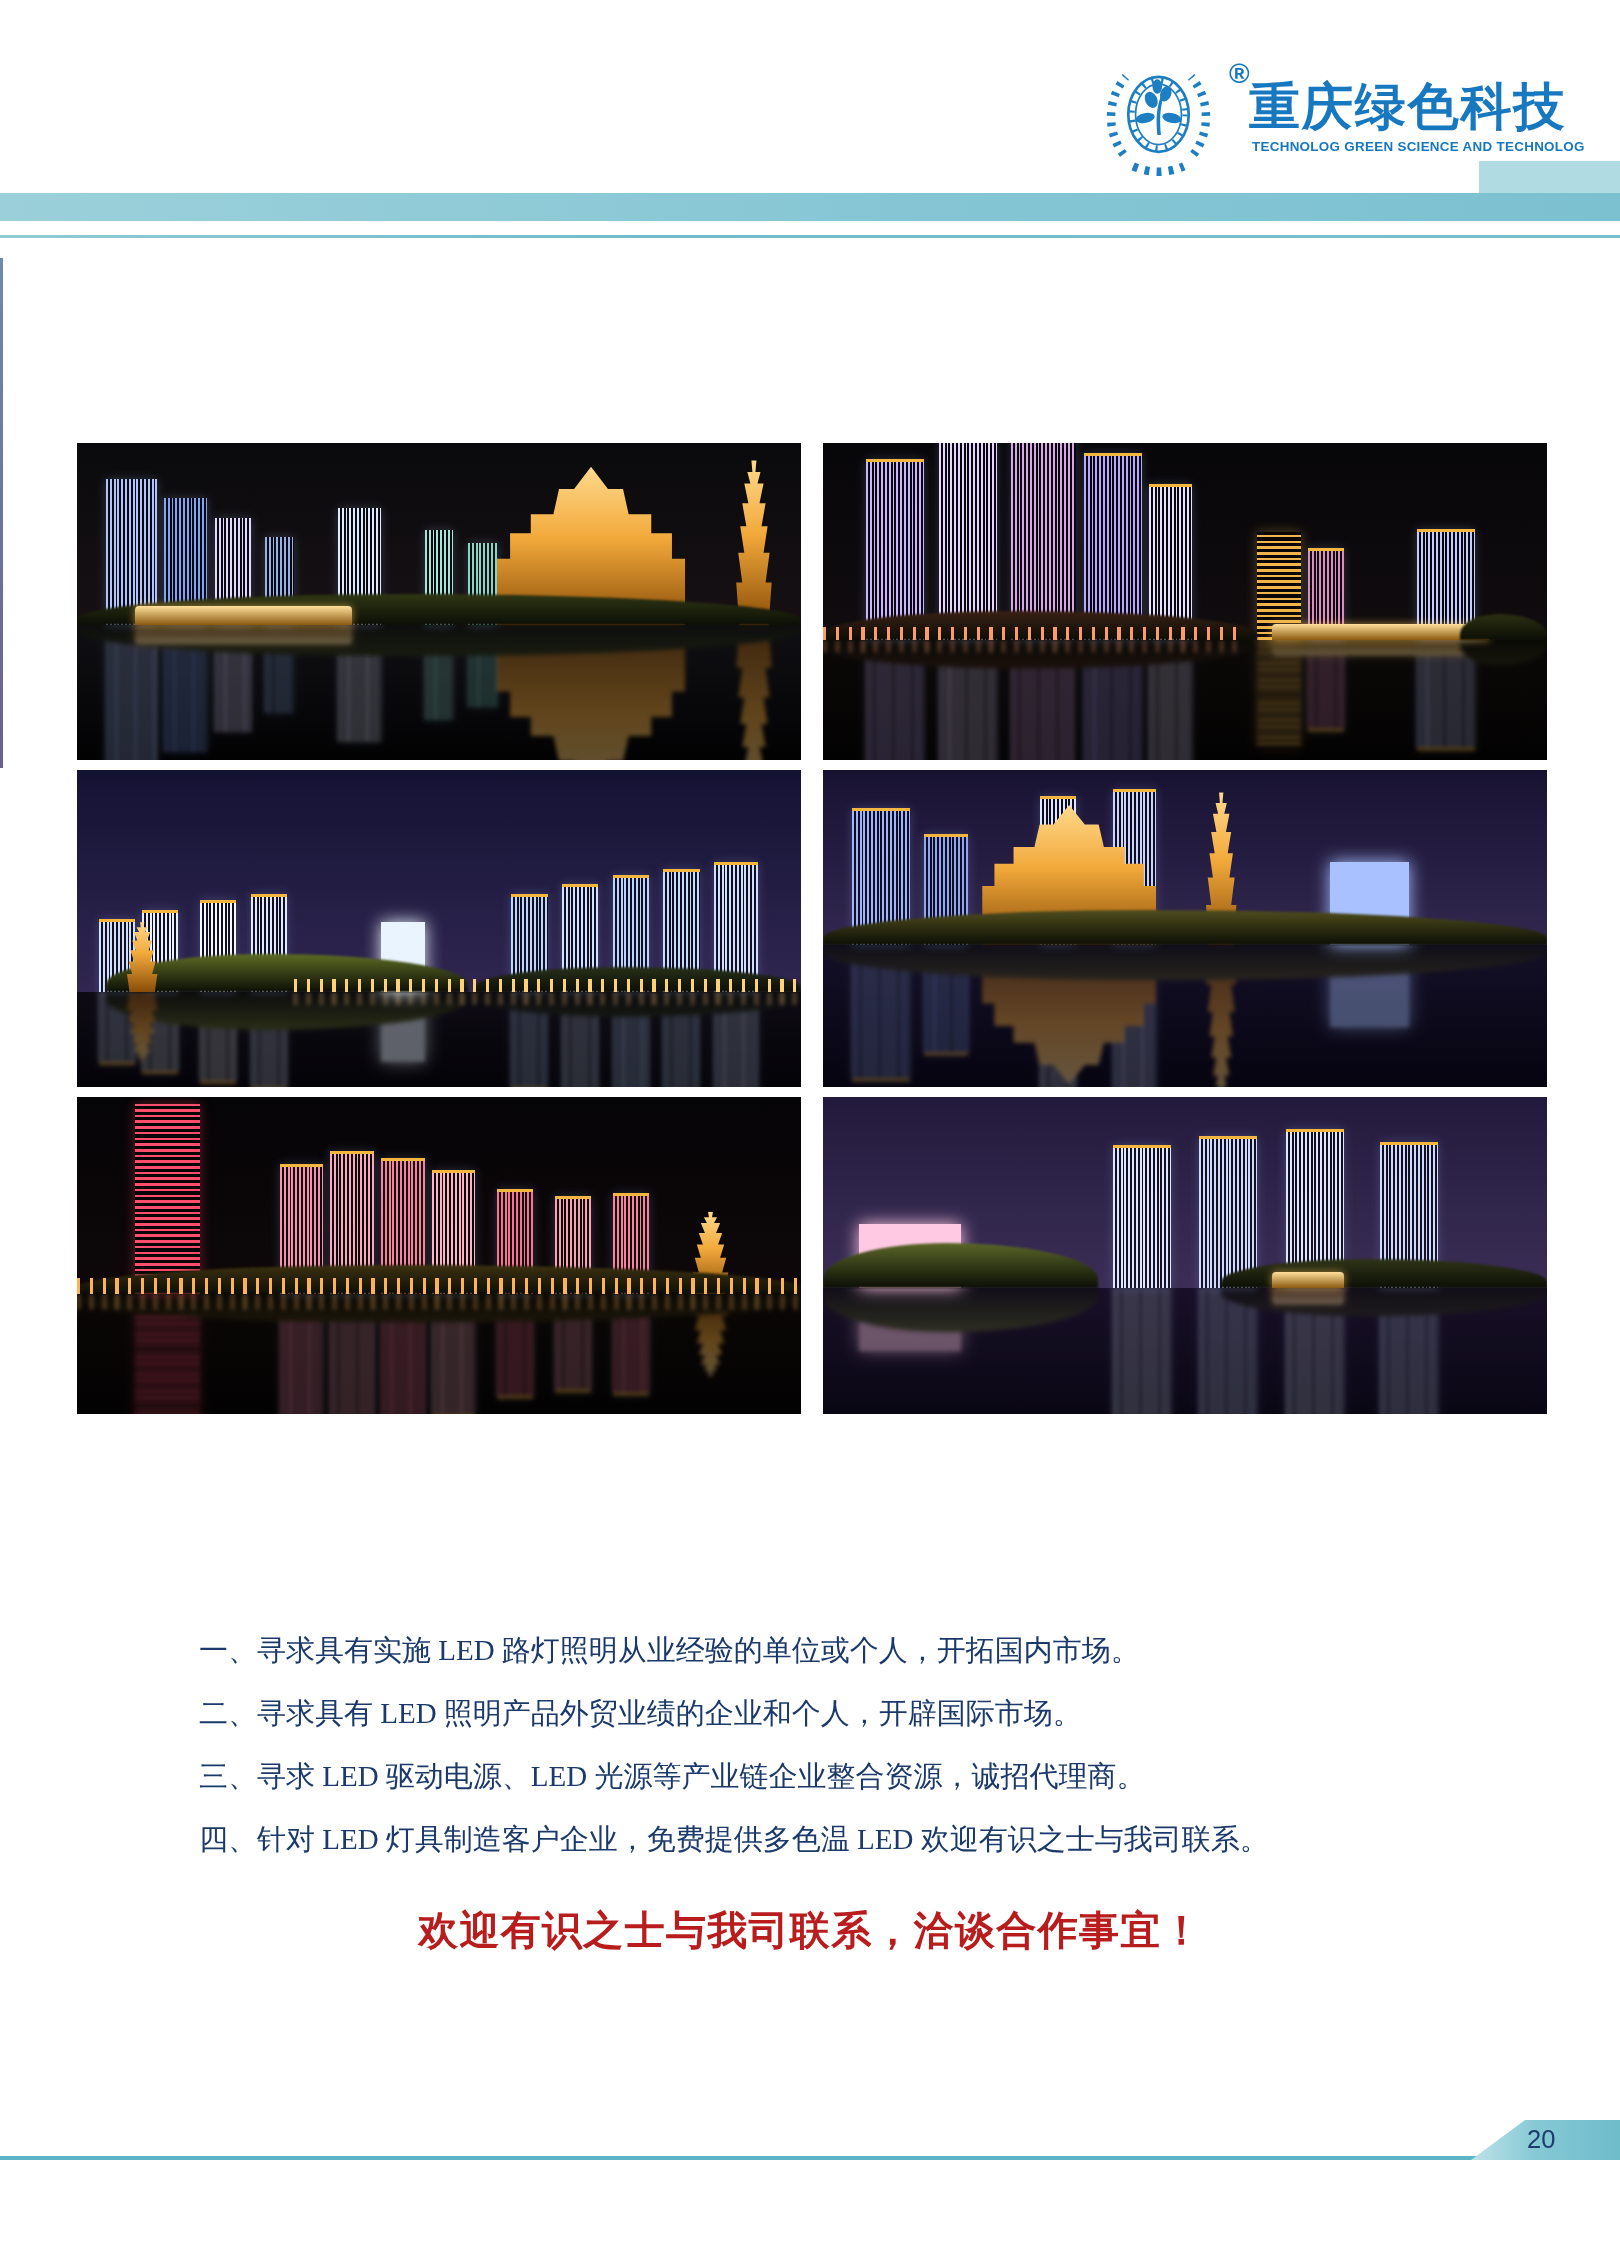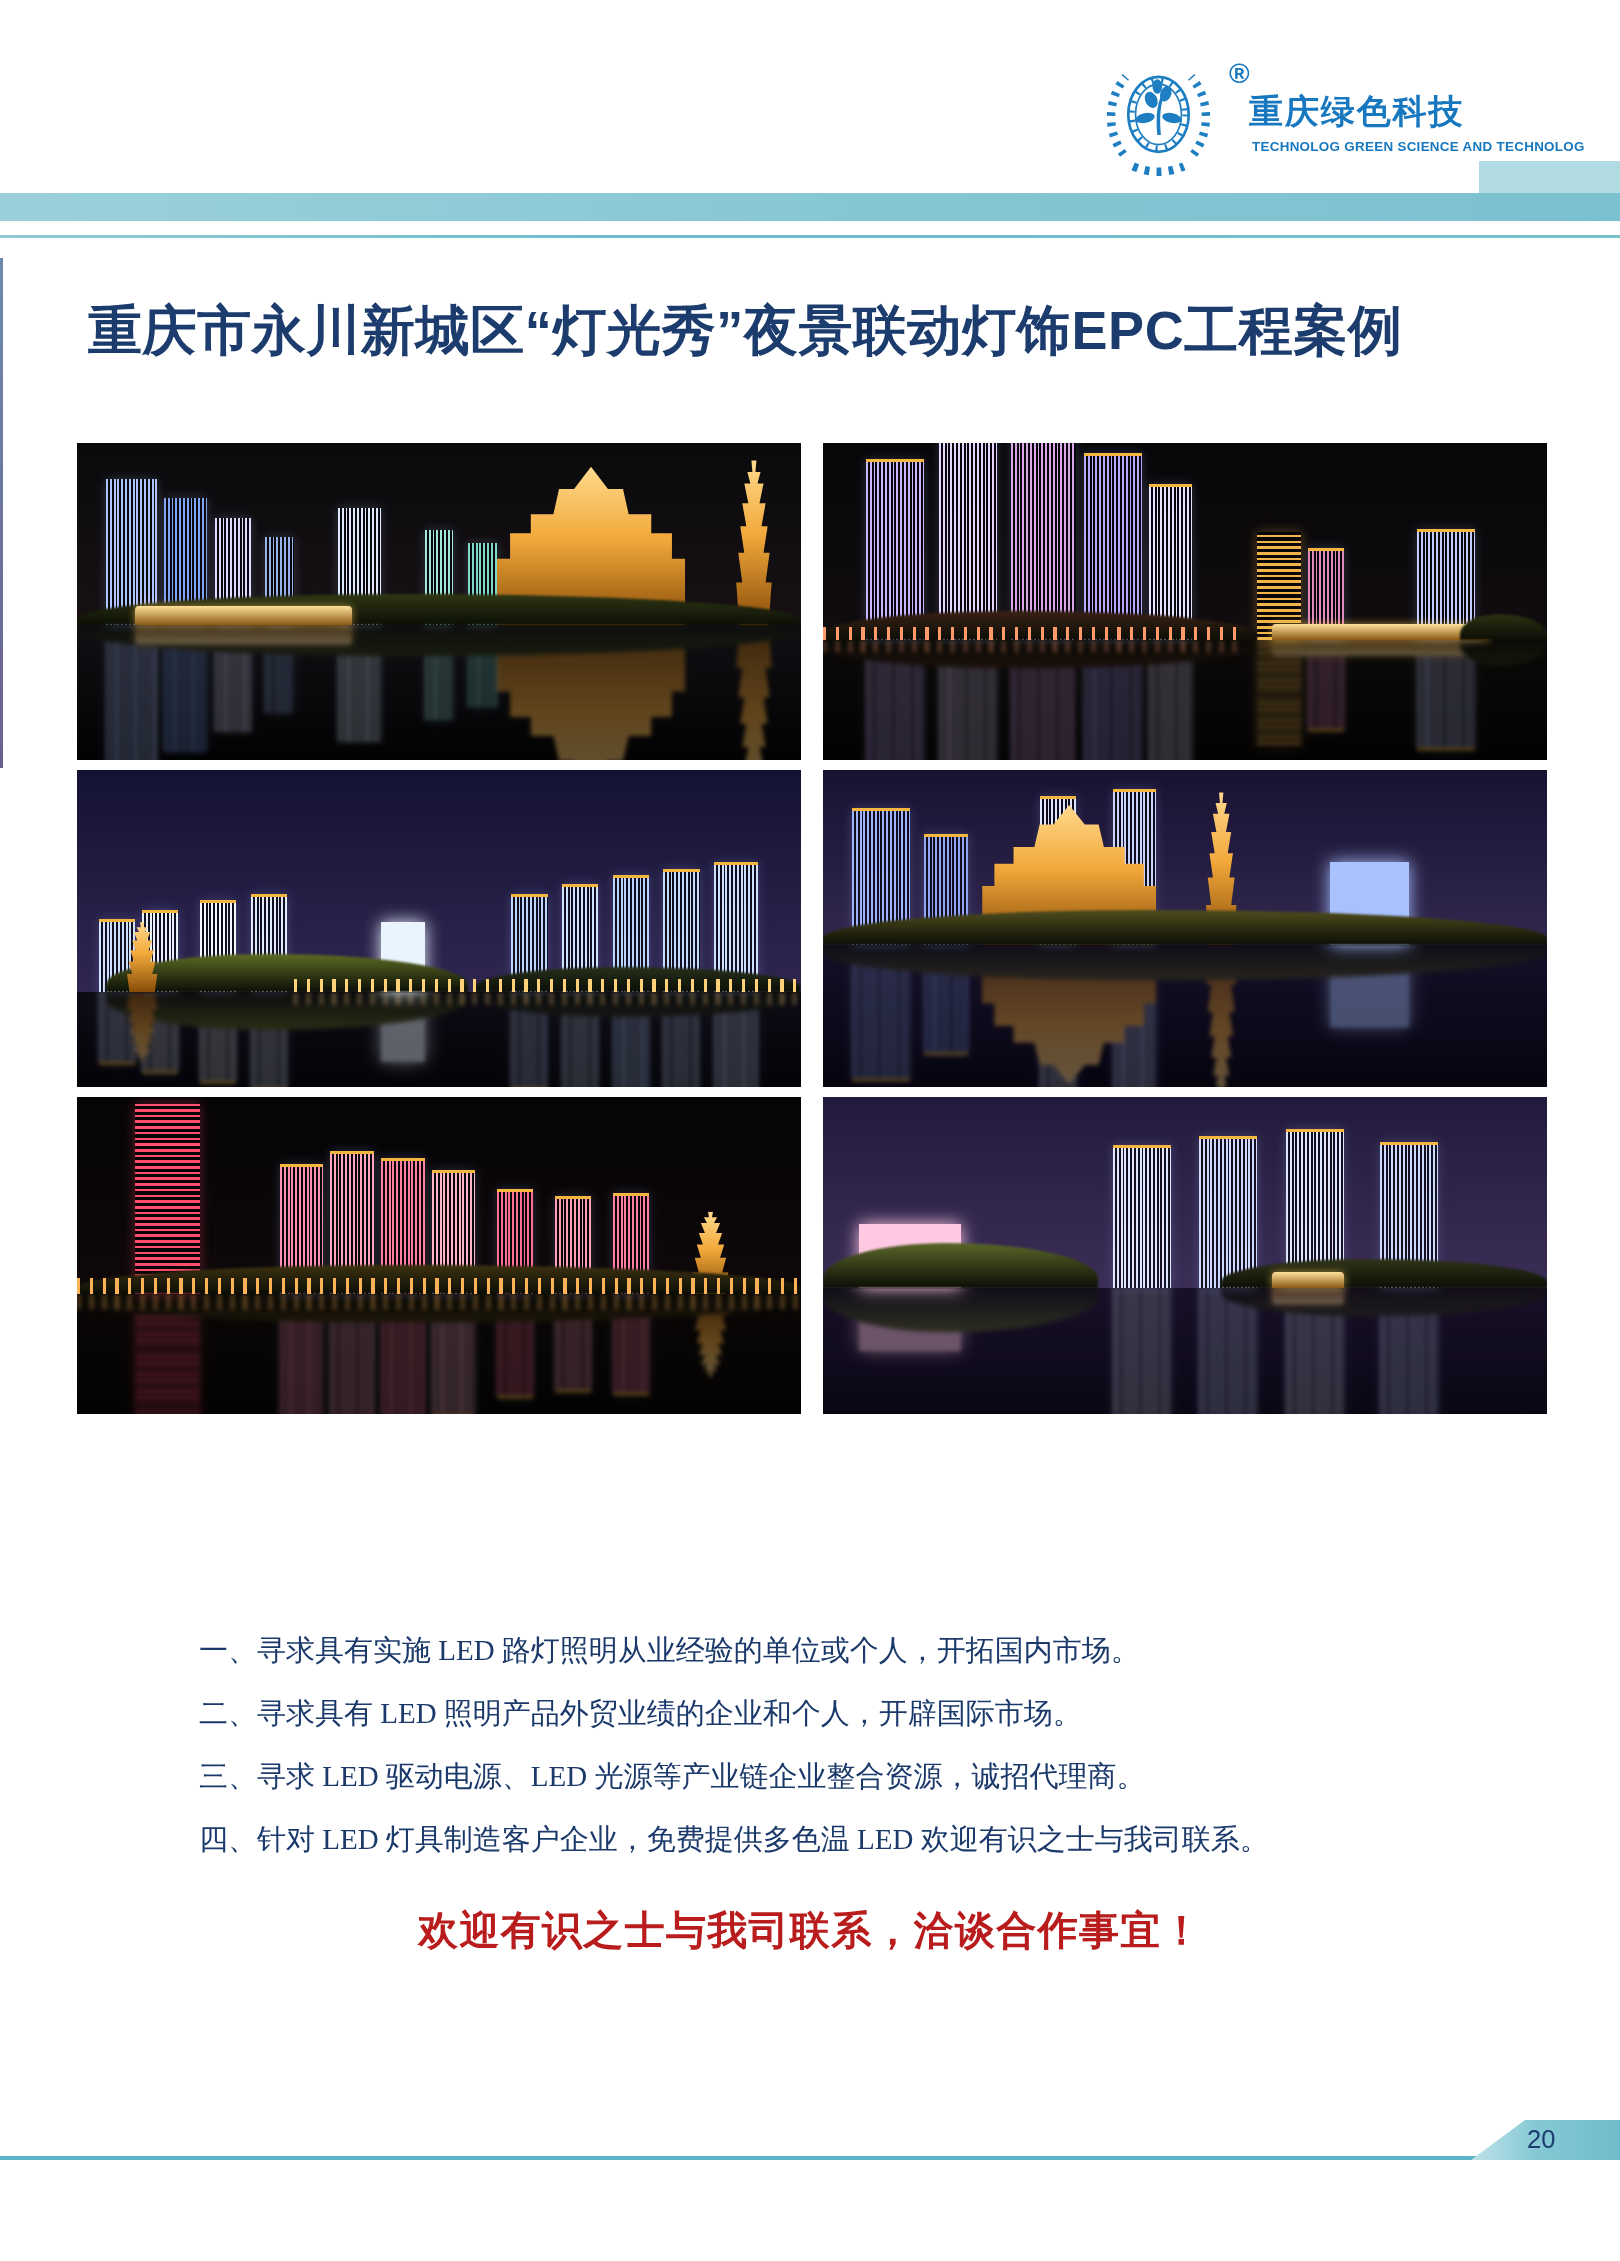--- a/index.html
+++ b/index.html
@@ -12,21 +12,21 @@
         background:linear-gradient(90deg,#9bd0da 0%,#86c6d4 55%,#7cc1d0 100%);}
   .thinline{position:absolute;left:0;top:235px;width:100%;height:3.2px;
         background:linear-gradient(90deg,#8fcbd6 0%,#6ebccb 40%,#79c0cd 100%);}
   .leftbar{position:absolute;left:0;top:258px;width:3.2px;height:510px;
         background:linear-gradient(180deg,#6d8ab0 0%,#6b5f92 100%);}
 
   
   .logo{position:absolute;left:1091px;top:57px;width:472px;height:121px;}
   .emblem{position:absolute;left:0;top:3.2px;width:135px;height:116px;}
   .regmark{position:absolute;left:138px;top:1.3px;font-size:28px;font-weight:700;color:#1878bf;}
-  .brand-zh{position:absolute;left:158px;top:32px;font-size:34px;font-weight:700;color:#1878bf;letter-spacing:1.9px;white-space:nowrap;}
+  .brand-zh{position:absolute;left:158px;top:16px;font-size:51px;font-weight:700;color:#1878bf;letter-spacing:1.9px;white-space:nowrap;}
   .brand-en{position:absolute;left:161px;top:82px;font-size:13.4px;font-weight:700;color:#1878bf;letter-spacing:0.3px;white-space:nowrap;}
 
   
   .doc-title{position:absolute;left:88px;top:295px;width:1468px;font-size:54px;font-weight:700;
              color:#1c3c6e;letter-spacing:0.6px;white-space:nowrap;}
 
   
   .gallery{position:absolute;left:77px;top:443px;width:1471px;display:grid;
            grid-template-columns:724px 724px;grid-auto-rows:317px;gap:10.2px 22px;}
   .photo{position:relative;overflow:hidden;background:#050507;}
@@ -78,21 +78,20 @@
         <ellipse cx="52" cy="22" rx="4" ry="6"></ellipse>
         <ellipse cx="42" cy="48" rx="8" ry="4" transform="rotate(-12 42 48)"></ellipse>
         <ellipse cx="64" cy="48" rx="8" ry="4" transform="rotate(12 64 48)"></ellipse>
       </g>
     </svg>
     <div class="regmark">®</div>
     <div class="brand-zh">重庆绿色科技</div>
     <div class="brand-en">TECHNOLOG GREEN SCIENCE AND TECHNOLOG</div>
   </div>
 
-  <div class="doc-title">重庆市永川新城区“灯光秀”夜景联动灯饰EPC工程案例</div>
 
   <div class="gallery" id="gallery">
       <div class="photo">
         <div class="sky" style="background: linear-gradient(rgb(10, 10, 12) 0%, rgb(32, 21, 25) 100%);"></div>
         <div class="water" style="top: 57.5%; height: 42.5%; background: linear-gradient(rgb(16, 16, 20), rgb(2, 2, 3));"></div>
         <div class="reflect" style="top: 57.5%; height: 57.5%;">
           <div class="el" style="left: 4%; width: 7%; height: 80%; background: repeating-linear-gradient(90deg, rgb(174, 196, 255) 0px, rgb(174, 196, 255) 1.9px, rgba(5, 5, 12, 0.68) 1.9px, rgba(5, 5, 12, 0.68) 3.8px); box-shadow: rgba(170, 195, 255, 0.22) 0px 0px 10.2px;"></div>
           <div class="el" style="left: 12%; width: 6%; height: 69.5652%; background: repeating-linear-gradient(90deg, rgb(127, 163, 245) 0px, rgb(127, 163, 245) 1.9px, rgba(5, 5, 12, 0.68) 1.9px, rgba(5, 5, 12, 0.68) 3.8px); box-shadow: rgba(170, 195, 255, 0.22) 0px 0px 10.2px;"></div>
           <div class="el" style="left: 19%; width: 5%; height: 59.1304%; background: repeating-linear-gradient(90deg, rgb(226, 217, 255) 0px, rgb(226, 217, 255) 1.9px, rgba(5, 5, 12, 0.68) 1.9px, rgba(5, 5, 12, 0.68) 3.8px); box-shadow: rgba(170, 195, 255, 0.22) 0px 0px 10.2px;"></div>
           <div class="el" style="left: 26%; width: 4%; height: 48.6957%; background: repeating-linear-gradient(90deg, rgb(150, 176, 232) 0px, rgb(150, 176, 232) 1.9px, rgba(5, 5, 12, 0.68) 1.9px, rgba(5, 5, 12, 0.68) 3.8px); box-shadow: rgba(170, 195, 255, 0.22) 0px 0px 10.2px;"></div>

